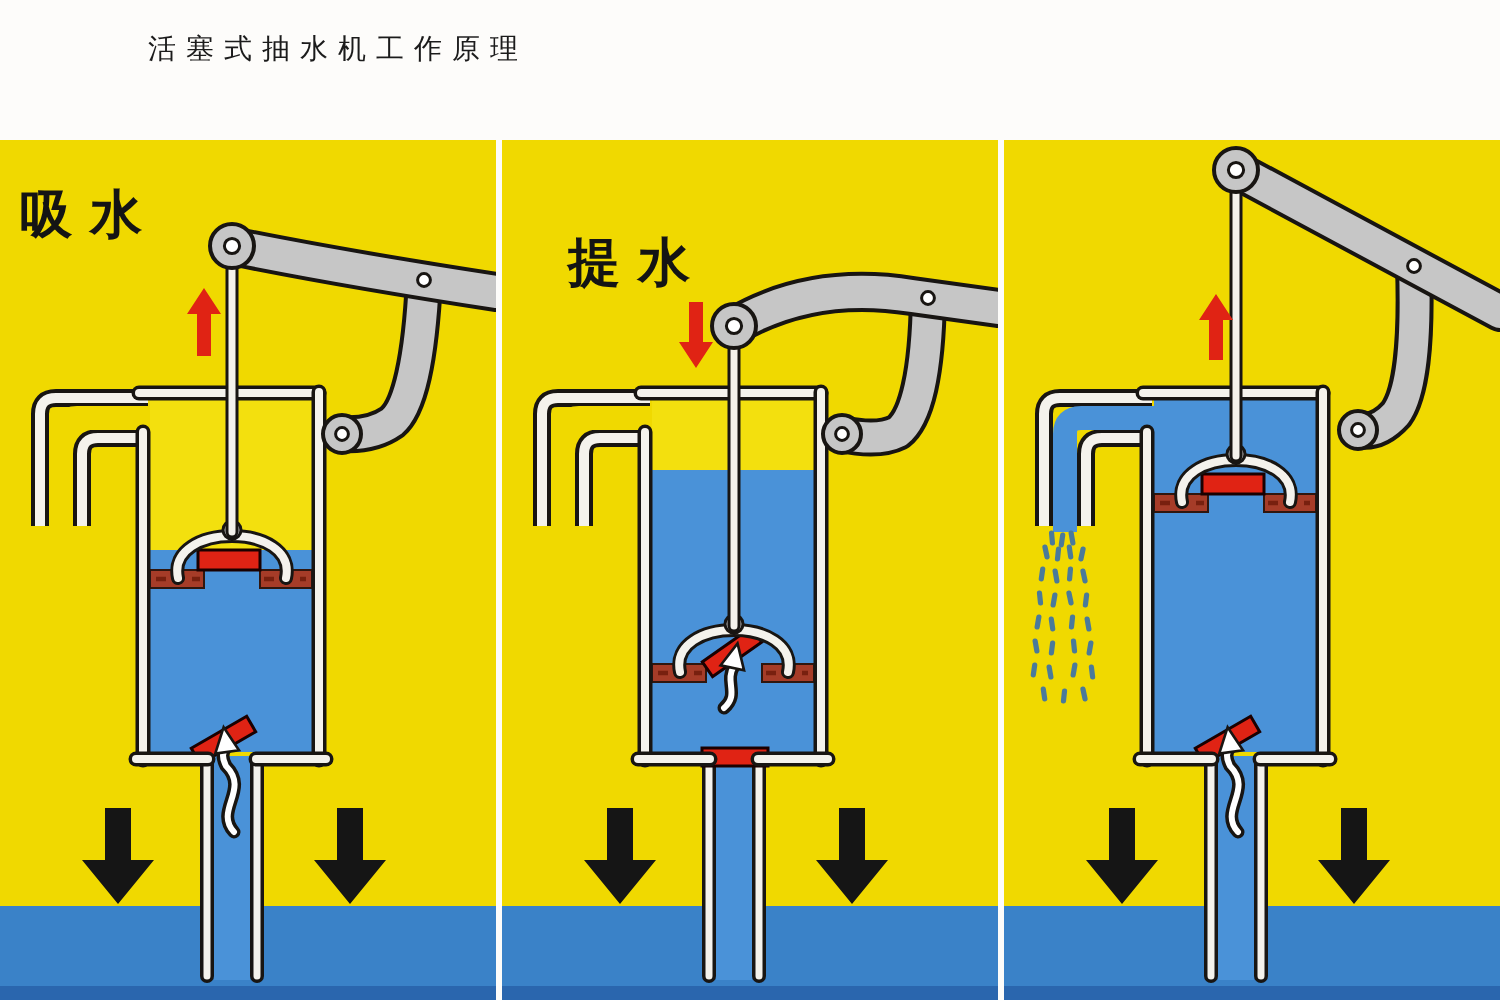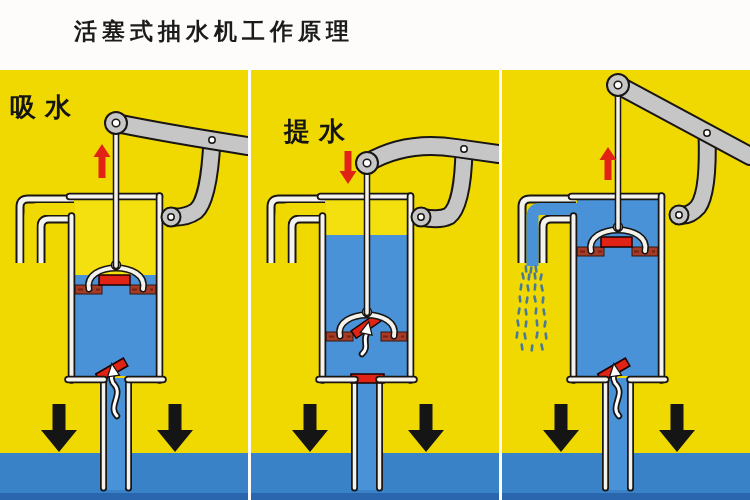--- a/index.html
+++ b/index.html
@@ -1,21 +1,21 @@
 <!DOCTYPE html>
 <html><head>
 <meta charset="utf-8">
 <style>
   html,body{margin:0;padding:0;}
   .page{
     position:relative;width:750px;height:500px;background:#fdfcfa;overflow:hidden;
     font-family:"Liberation Sans","DejaVu Sans",sans-serif;
   }
   .title{
-    position:absolute;left:74px;top:16px;font-size:23px;font-weight:bold;
+    position:absolute;left:74px;top:16px;font-size:14px;font-weight:normal;
     letter-spacing:5px;color:#1b1b1b;white-space:nowrap;
   }
   .panels{
     position:absolute;left:0;top:70px;width:750px;height:403px;
     display:flex;gap:3px;background:#fdfcfa;
   }
   .panel{position:relative;width:248px;height:430px;}
   .panel svg{display:block;}
   .panel-label{
     position:absolute;font-size:26px;font-weight:bold;letter-spacing:9px;

